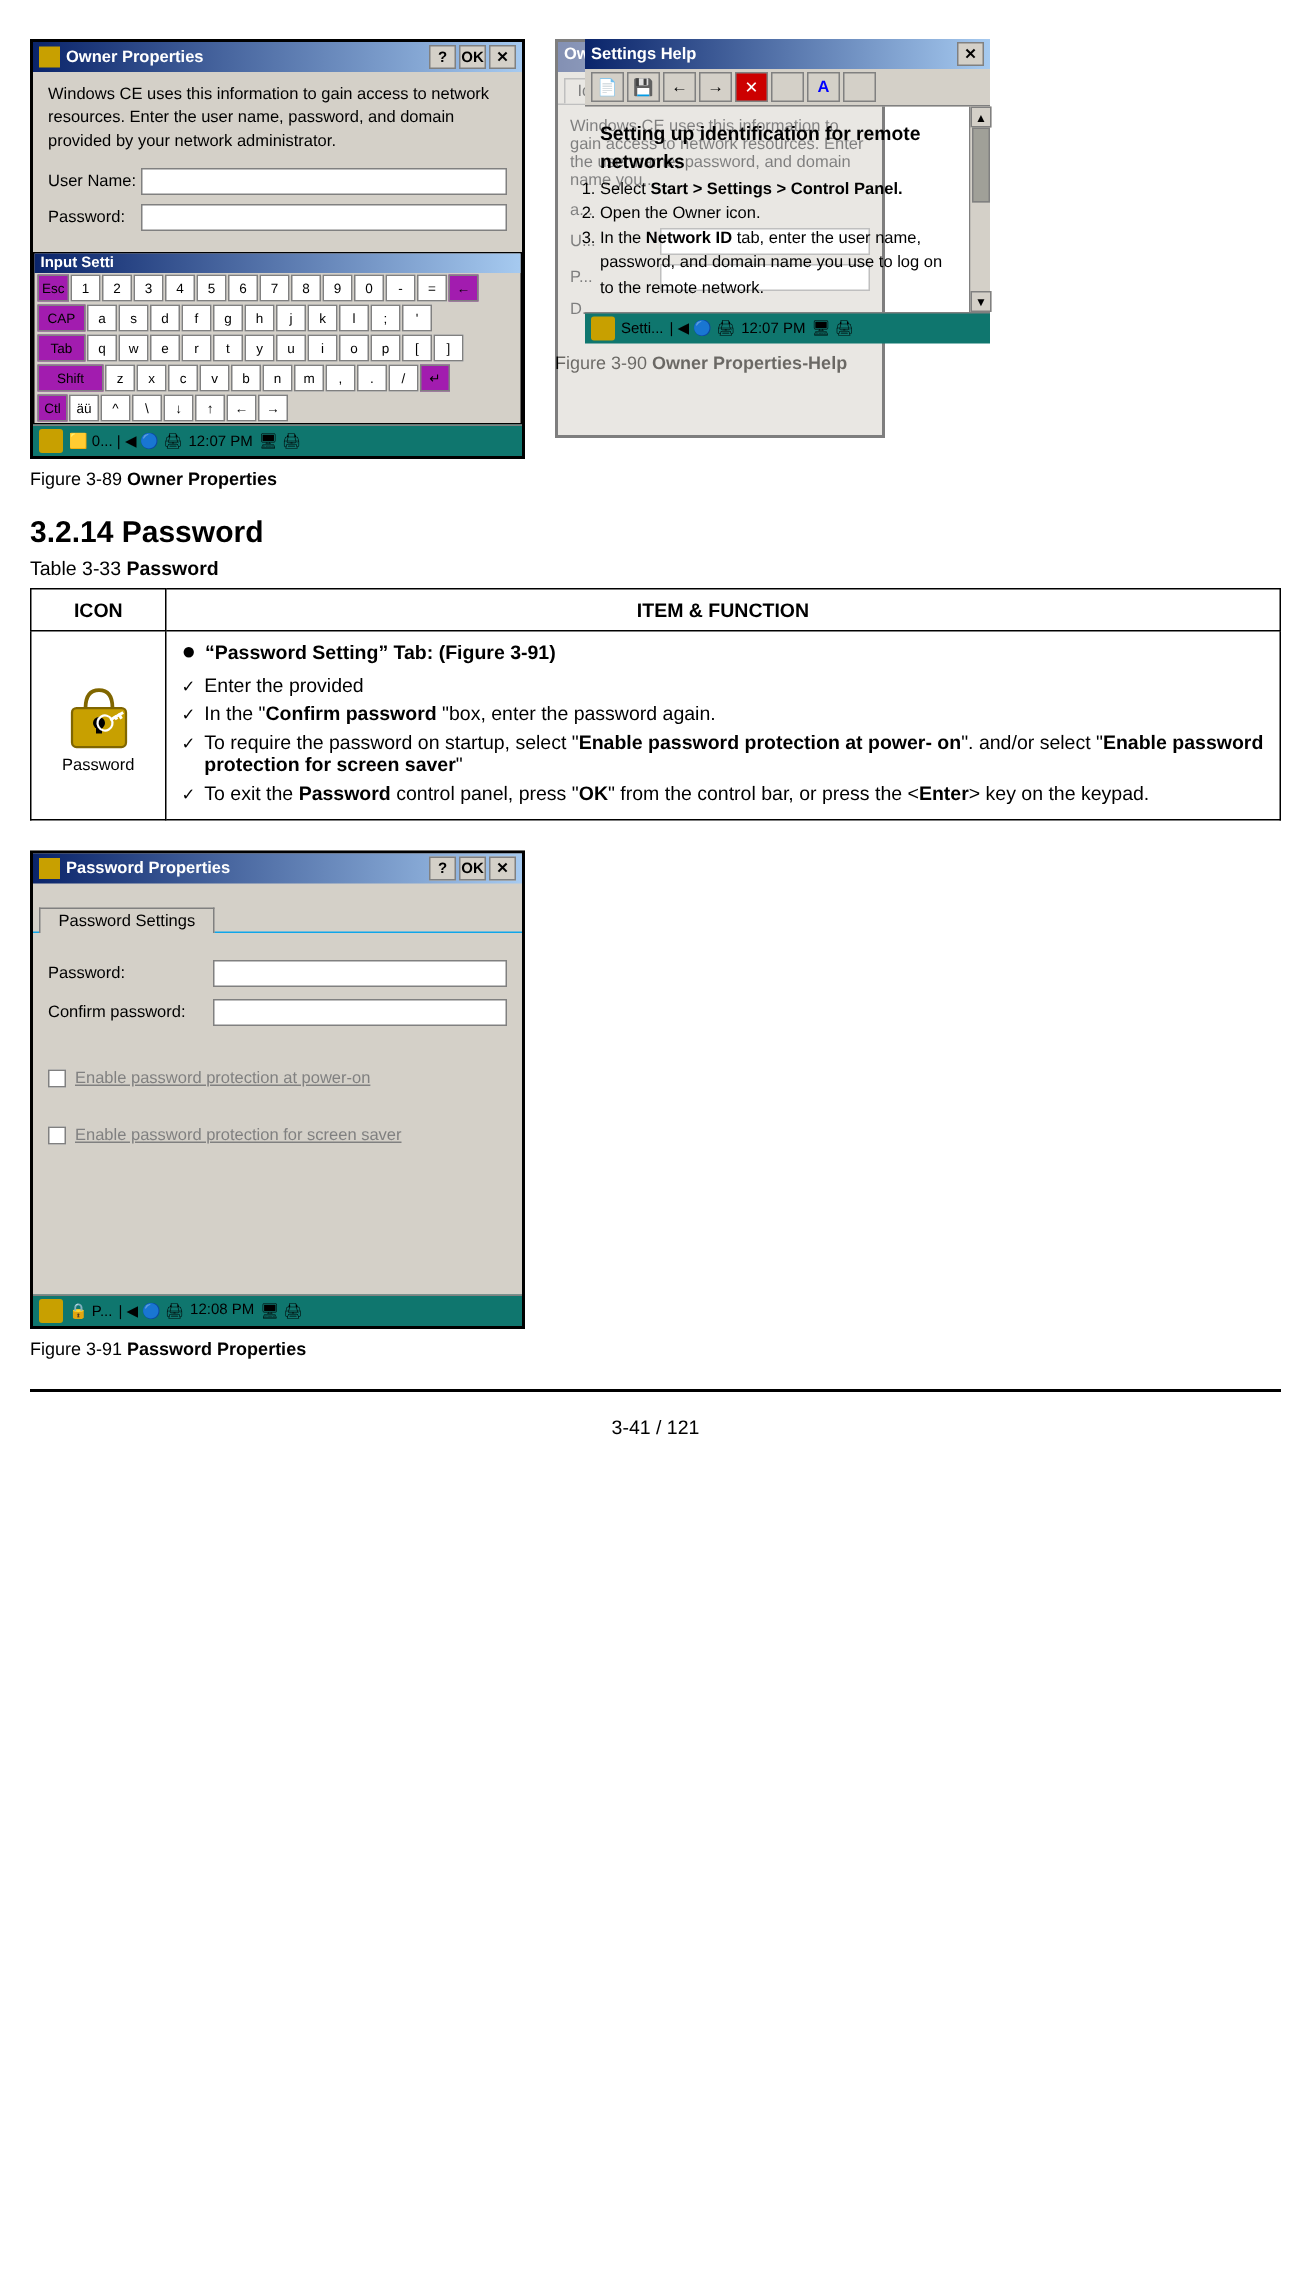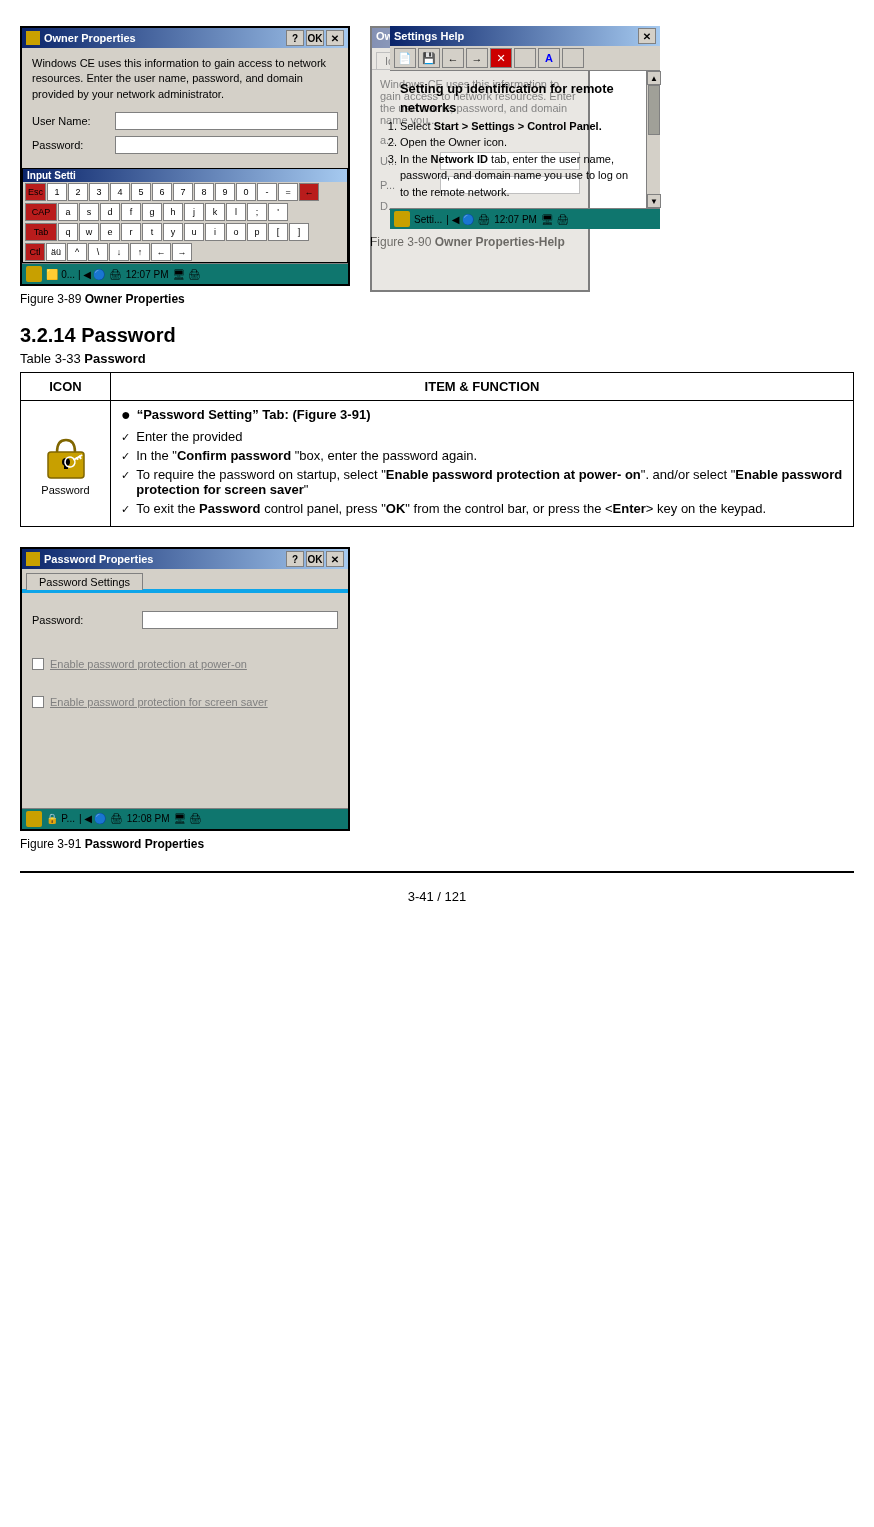--- a/index.html
+++ b/index.html
@@ -122,21 +122,21 @@
     }
 
     .form-row {
       display: flex;
       align-items: center;
       margin-bottom: 6px;
     }
 
     .form-label {
       font-size: 11px;
-      width: 83px;
+      width: 62px;
     }
 
     .form-input {
       flex: 1;
       height: 18px;
       border: 1px solid #808080;
       background: #fff;
       font-size: 11px;
     }
 
@@ -168,21 +168,21 @@
       min-width: 20px;
       height: 18px;
       display: flex;
       align-items: center;
       justify-content: center;
       cursor: pointer;
       padding: 0 2px;
     }
 
     .key.dark {
-      background: #b91c1c;
+      background: #a21caf;
       color: #000;
     }
 
     .key.wide {
       min-width: 32px;
     }
 
     .key.wider {
       min-width: 44px;
     }
@@ -320,23 +320,23 @@
       font-size: 11px;
     }
 
     .pw-dialog-body {
       padding: 10px;
     }
 
     .pw-tabs {
       display: flex;
       margin-bottom: 8px;
-      border-bottom: 4px solid #0ea5e9;
+      border-bottom: 1px solid #0ea5e9;
       padding-left: 4px;
-      padding-top: 4px;
+      padding-top: 16px;
     }
 
     .pw-tab {
       padding: 2px 12px;
       border: 1px solid #808080;
       border-bottom: none;
       background: #d4d0c8;
       font-size: 11px;
       cursor: pointer;
     }
@@ -521,20 +521,34 @@
             <div class="key">t</div>
             <div class="key">y</div>
             <div class="key">u</div>
             <div class="key">i</div>
             <div class="key">o</div>
             <div class="key">p</div>
             <div class="key">[</div>
             <div class="key">]</div>
           </div>
 
+          <div class="keyboard-row">
+            <div class="key dark wider">Shift</div>
+            <div class="key">z</div>
+            <div class="key">x</div>
+            <div class="key">c</div>
+            <div class="key">v</div>
+            <div class="key">b</div>
+            <div class="key">n</div>
+            <div class="key">m</div>
+            <div class="key">,</div>
+            <div class="key">.</div>
+            <div class="key">/</div>
+            <div class="key dark">↵</div>
+          </div>
 
           <div class="keyboard-row">
             <div class="key dark">Ctl</div>
             <div class="key">äü</div>
             <div class="key">^</div>
             <div class="key">\</div>
             <div class="key">↓</div>
             <div class="key">↑</div>
             <div class="key">←</div>
             <div class="key">→</div>
@@ -726,20 +740,24 @@
 
       <div class="pw-tabs">
         <div class="pw-tab active">Password Settings</div>
       </div>
 
       <div class="pw-dialog-body">
         <div class="pw-form-row">
           <span class="pw-label">Password:</span>
           <input class="pw-input" type="password" value="" style="">
         </div>
+        <div class="pw-form-row">
+          <span class="pw-label">Confirm password:</span>
+          <input class="pw-input" type="password" value="" style="">
+        </div>
 
         <div style="height: 20px;"></div>
 
         <div class="pw-checkbox-row">
           <div class="pw-checkbox"></div>
           <span class="pw-checkbox-label">Enable password protection at power-on</span>
         </div>
         <div style="height: 16px;"></div>
         <div class="pw-checkbox-row">
           <div class="pw-checkbox"></div>

